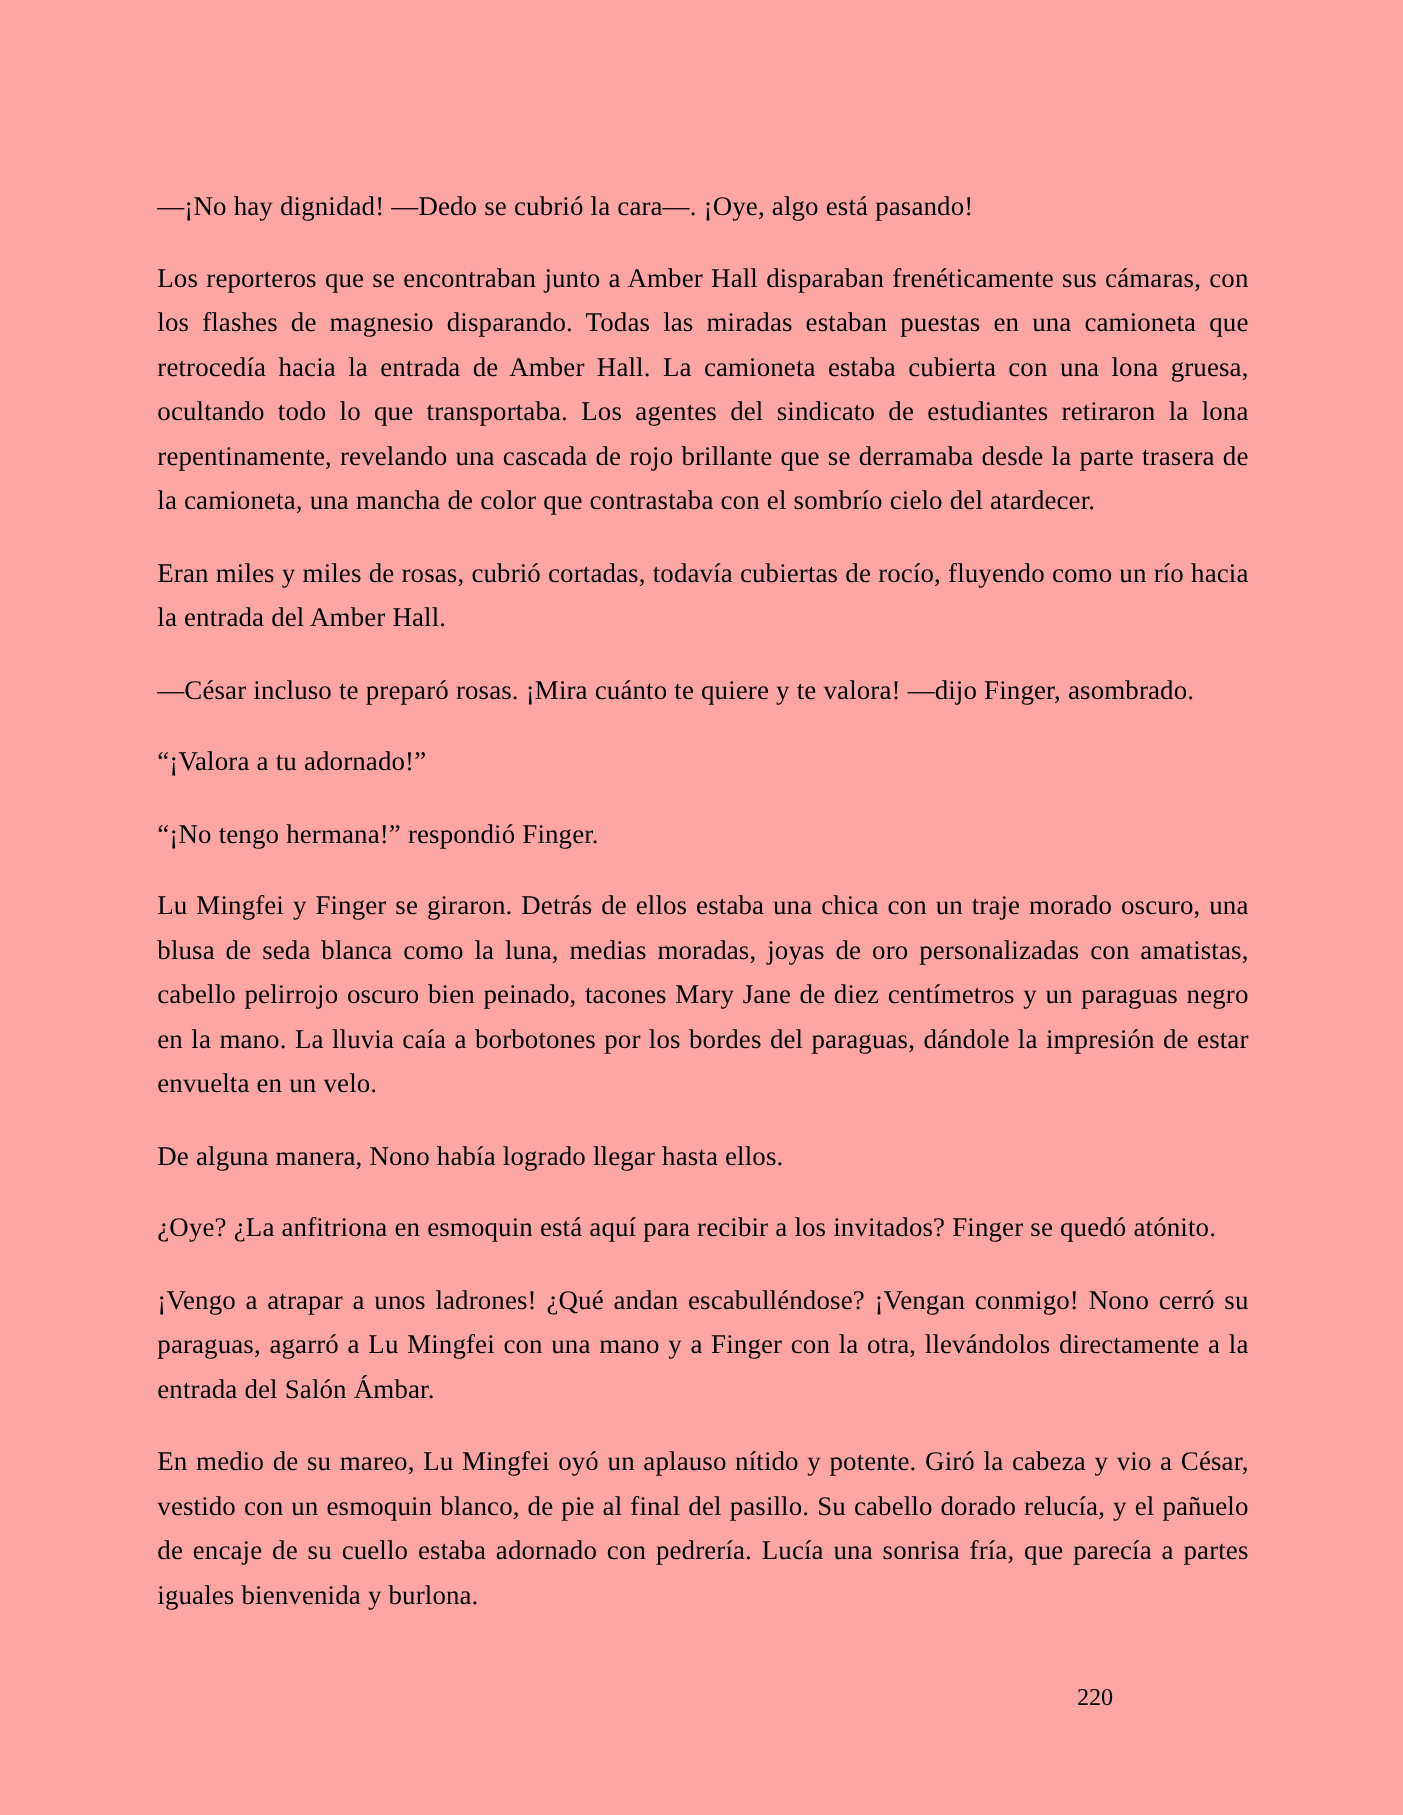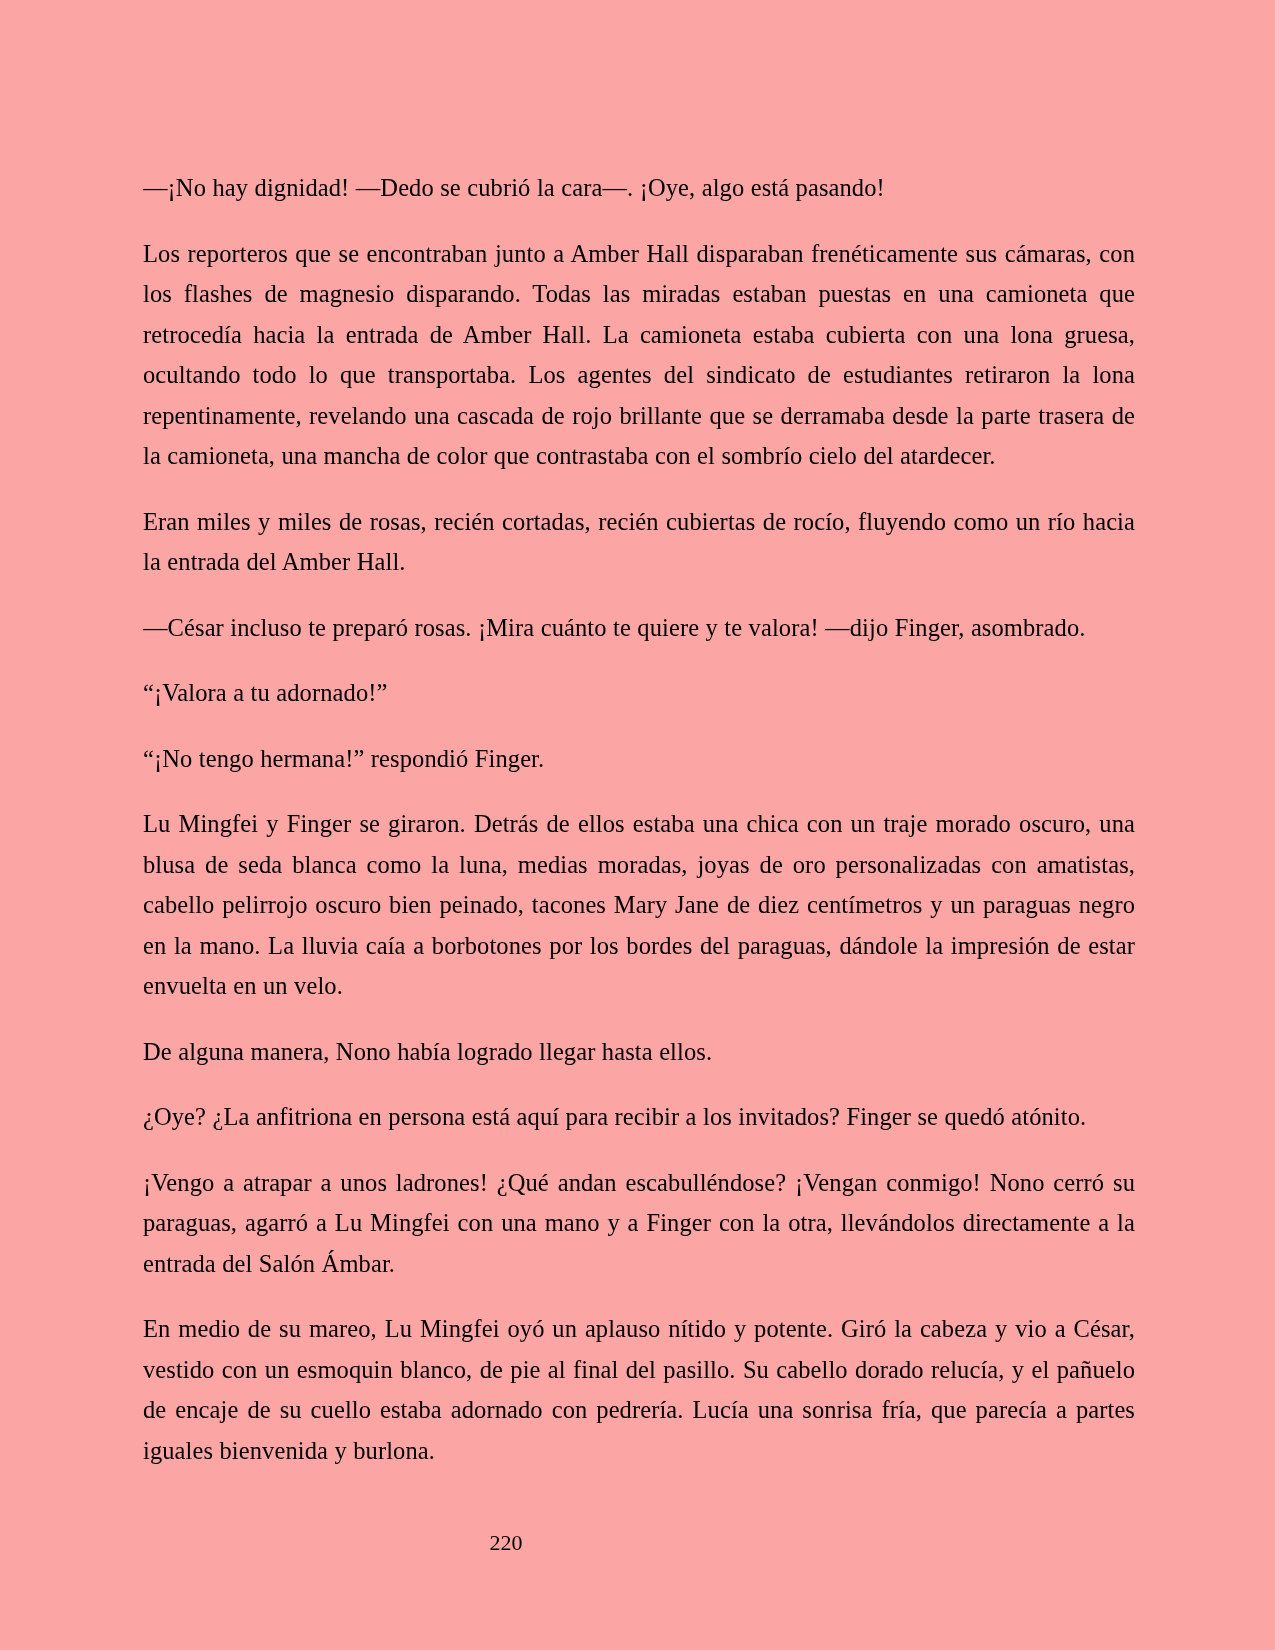--- a/index.html
+++ b/index.html
@@ -41,40 +41,40 @@
     hyphens: none;
   }
   p.para:last-child {
     margin-bottom: 0;
   }
   .page-number {
     position: absolute;
     left: 0;
     top: 1528px;
     width: 1012px;
-    text-align: center;
+    text-align: right;
     font-size: 22px;
     line-height: 30px;
     font-family: "Liberation Serif", "DejaVu Serif", serif;
   }
 </style>
 </head>
 <body>
 
 <div class="page">
 
   <div class="text-column">
     <p class="para">—¡No hay dignidad! —Dedo se cubrió la cara—. ¡Oye, algo está pasando!</p>
     <p class="para">Los reporteros que se encontraban junto a Amber Hall disparaban frenéticamente sus cámaras, con los flashes de magnesio disparando. Todas las miradas estaban puestas en una camioneta que retrocedía hacia la entrada de Amber Hall. La camioneta estaba cubierta con una lona gruesa, ocultando todo lo que transportaba. Los agentes del sindicato de estudiantes retiraron la lona repentinamente, revelando una cascada de rojo brillante que se derramaba desde la parte trasera de la camioneta, una mancha de color que contrastaba con el sombrío cielo del atardecer.</p>
-    <p class="para">Eran miles y miles de rosas, recién cortadas, recién cubiertas de rocío, fluyendo como un río hacia la entrada del Amber Hall.</p>
+    <p class="para">Eran miles y miles de rosas, cubrió cortadas, todavía cubiertas de rocío, fluyendo como un río hacia la entrada del Amber Hall.</p>
     <p class="para">—César incluso te preparó rosas. ¡Mira cuánto te quiere y te valora! —dijo Finger, asombrado.</p>
     <p class="para">“¡Valora a tu adornado!”</p>
     <p class="para">“¡No tengo hermana!” respondió Finger.</p>
     <p class="para">Lu Mingfei y Finger se giraron. Detrás de ellos estaba una chica con un traje morado oscuro, una blusa de seda blanca como la luna, medias moradas, joyas de oro personalizadas con amatistas, cabello pelirrojo oscuro bien peinado, tacones Mary Jane de diez centímetros y un paraguas negro en la mano. La lluvia caía a borbotones por los bordes del paraguas, dándole la impresión de estar envuelta en un velo.</p>
     <p class="para">De alguna manera, Nono había logrado llegar hasta ellos.</p>
-    <p class="para">¿Oye? ¿La anfitriona en persona está aquí para recibir a los invitados? Finger se quedó atónito.</p>
+    <p class="para">¿Oye? ¿La anfitriona en esmoquin está aquí para recibir a los invitados? Finger se quedó atónito.</p>
     <p class="para">¡Vengo a atrapar a unos ladrones! ¿Qué andan escabulléndose? ¡Vengan conmigo! Nono cerró su paraguas, agarró a Lu Mingfei con una mano y a Finger con la otra, llevándolos directamente a la entrada del Salón Ámbar.</p>
     <p class="para">En medio de su mareo, Lu Mingfei oyó un aplauso nítido y potente. Giró la cabeza y vio a César, vestido con un esmoquin blanco, de pie al final del pasillo. Su cabello dorado relucía, y el pañuelo de encaje de su cuello estaba adornado con pedrería. Lucía una sonrisa fría, que parecía a partes iguales bienvenida y burlona.</p>
   </div>
 
   <div class="page-number">220</div>
 
 </div>
 
 </body></html>

